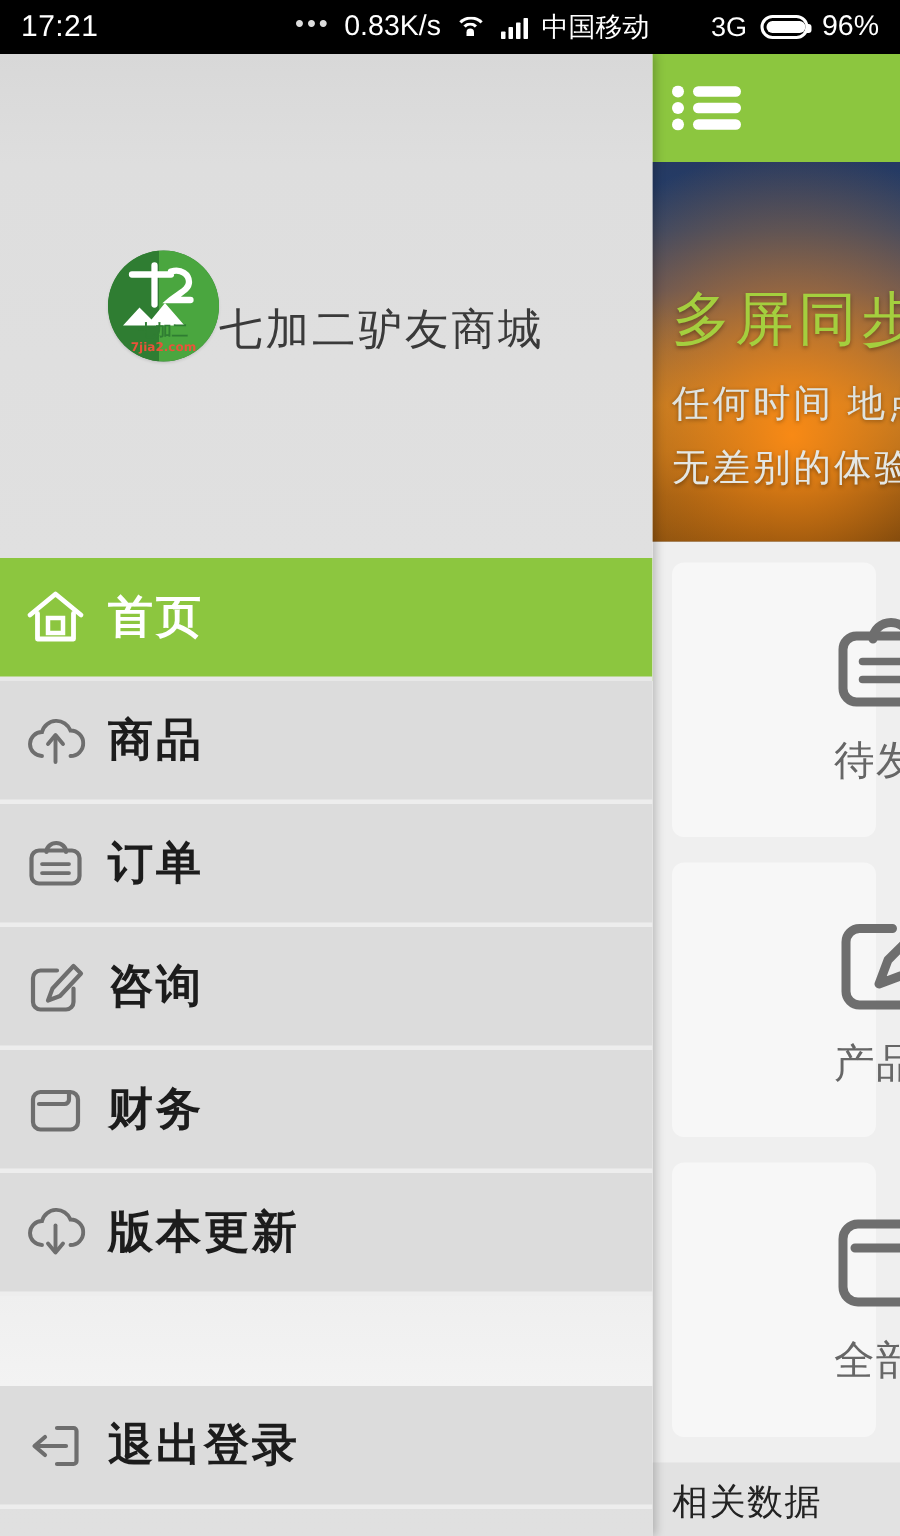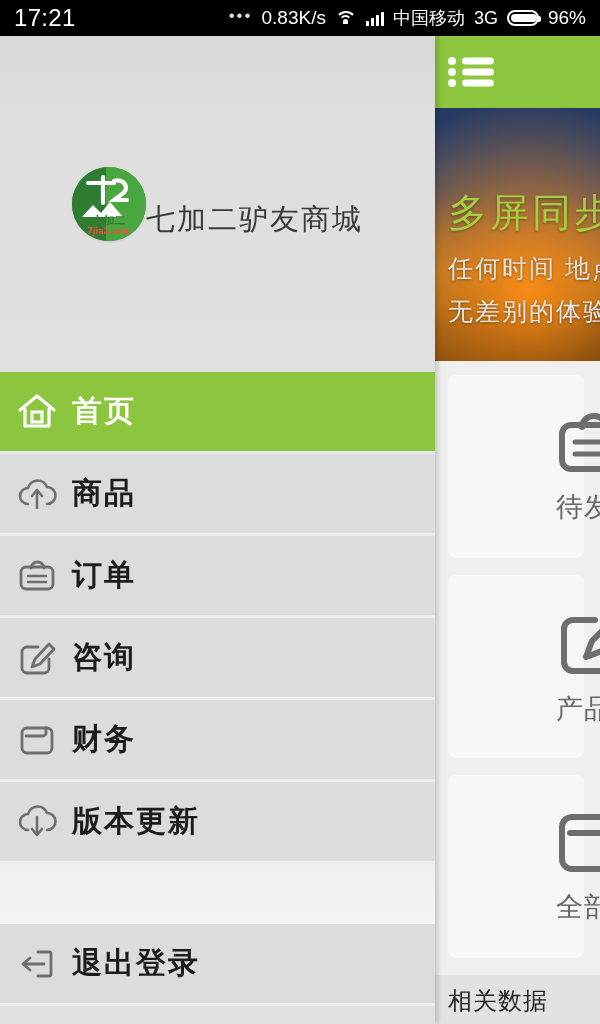--- a/index.html
+++ b/index.html
@@ -11,26 +11,26 @@
   }
 
   
   .statusbar{
     position:absolute; top:0; left:0; width:600px; height:36px;
     background:#000; color:#fff;
     display:flex; align-items:center;
     padding:0 14px;
     font-size:19px;
   }
-  .sb-clock{ font-size:24px; letter-spacing:.3px; }
+  .sb-clock{ font-size:20px; letter-spacing:.3px; }
   .sb-right{ margin-left:auto; display:flex; align-items:center; gap:9px; }
   .sb-dots{ letter-spacing:2px; font-size:17px; color:#ddd; position:relative; top:-2px;}
   .sb-speed{ font-size:19px; }
   .sb-carrier{ font-size:18px; }
-  .sb-3g{ font-size:18px; }
+  .sb-3g{ font-size:18px;margin-left:32px; }
   .sb-batt-pct{ font-size:19px; }
   .ico-wifi{ width:22px; height:16px; position:relative; display:inline-block; }
   .ico-wifi i{ position:absolute; border:2px solid #fff; border-bottom:none;
     border-left-color:transparent; border-right-color:transparent; border-radius:50% 50% 0 0/100% 100% 0 0; }
   .ico-wifi i:nth-child(1){ width:22px; height:11px; left:0; top:1px; }
   .ico-wifi i:nth-child(2){ width:13px; height:7px; left:4.5px; top:5px; }
   .ico-wifi i:nth-child(3){ width:5px; height:5px; left:8.5px; top:9px; background:#fff; border:none; border-radius:50% 50% 0 0; }
   .ico-sig{ display:flex; align-items:flex-end; gap:2px; height:16px; }
   .ico-sig b{ width:3px; background:#fff; display:block; border-radius:.5px; }
   .ico-sig b:nth-child(1){ height:5px; }

